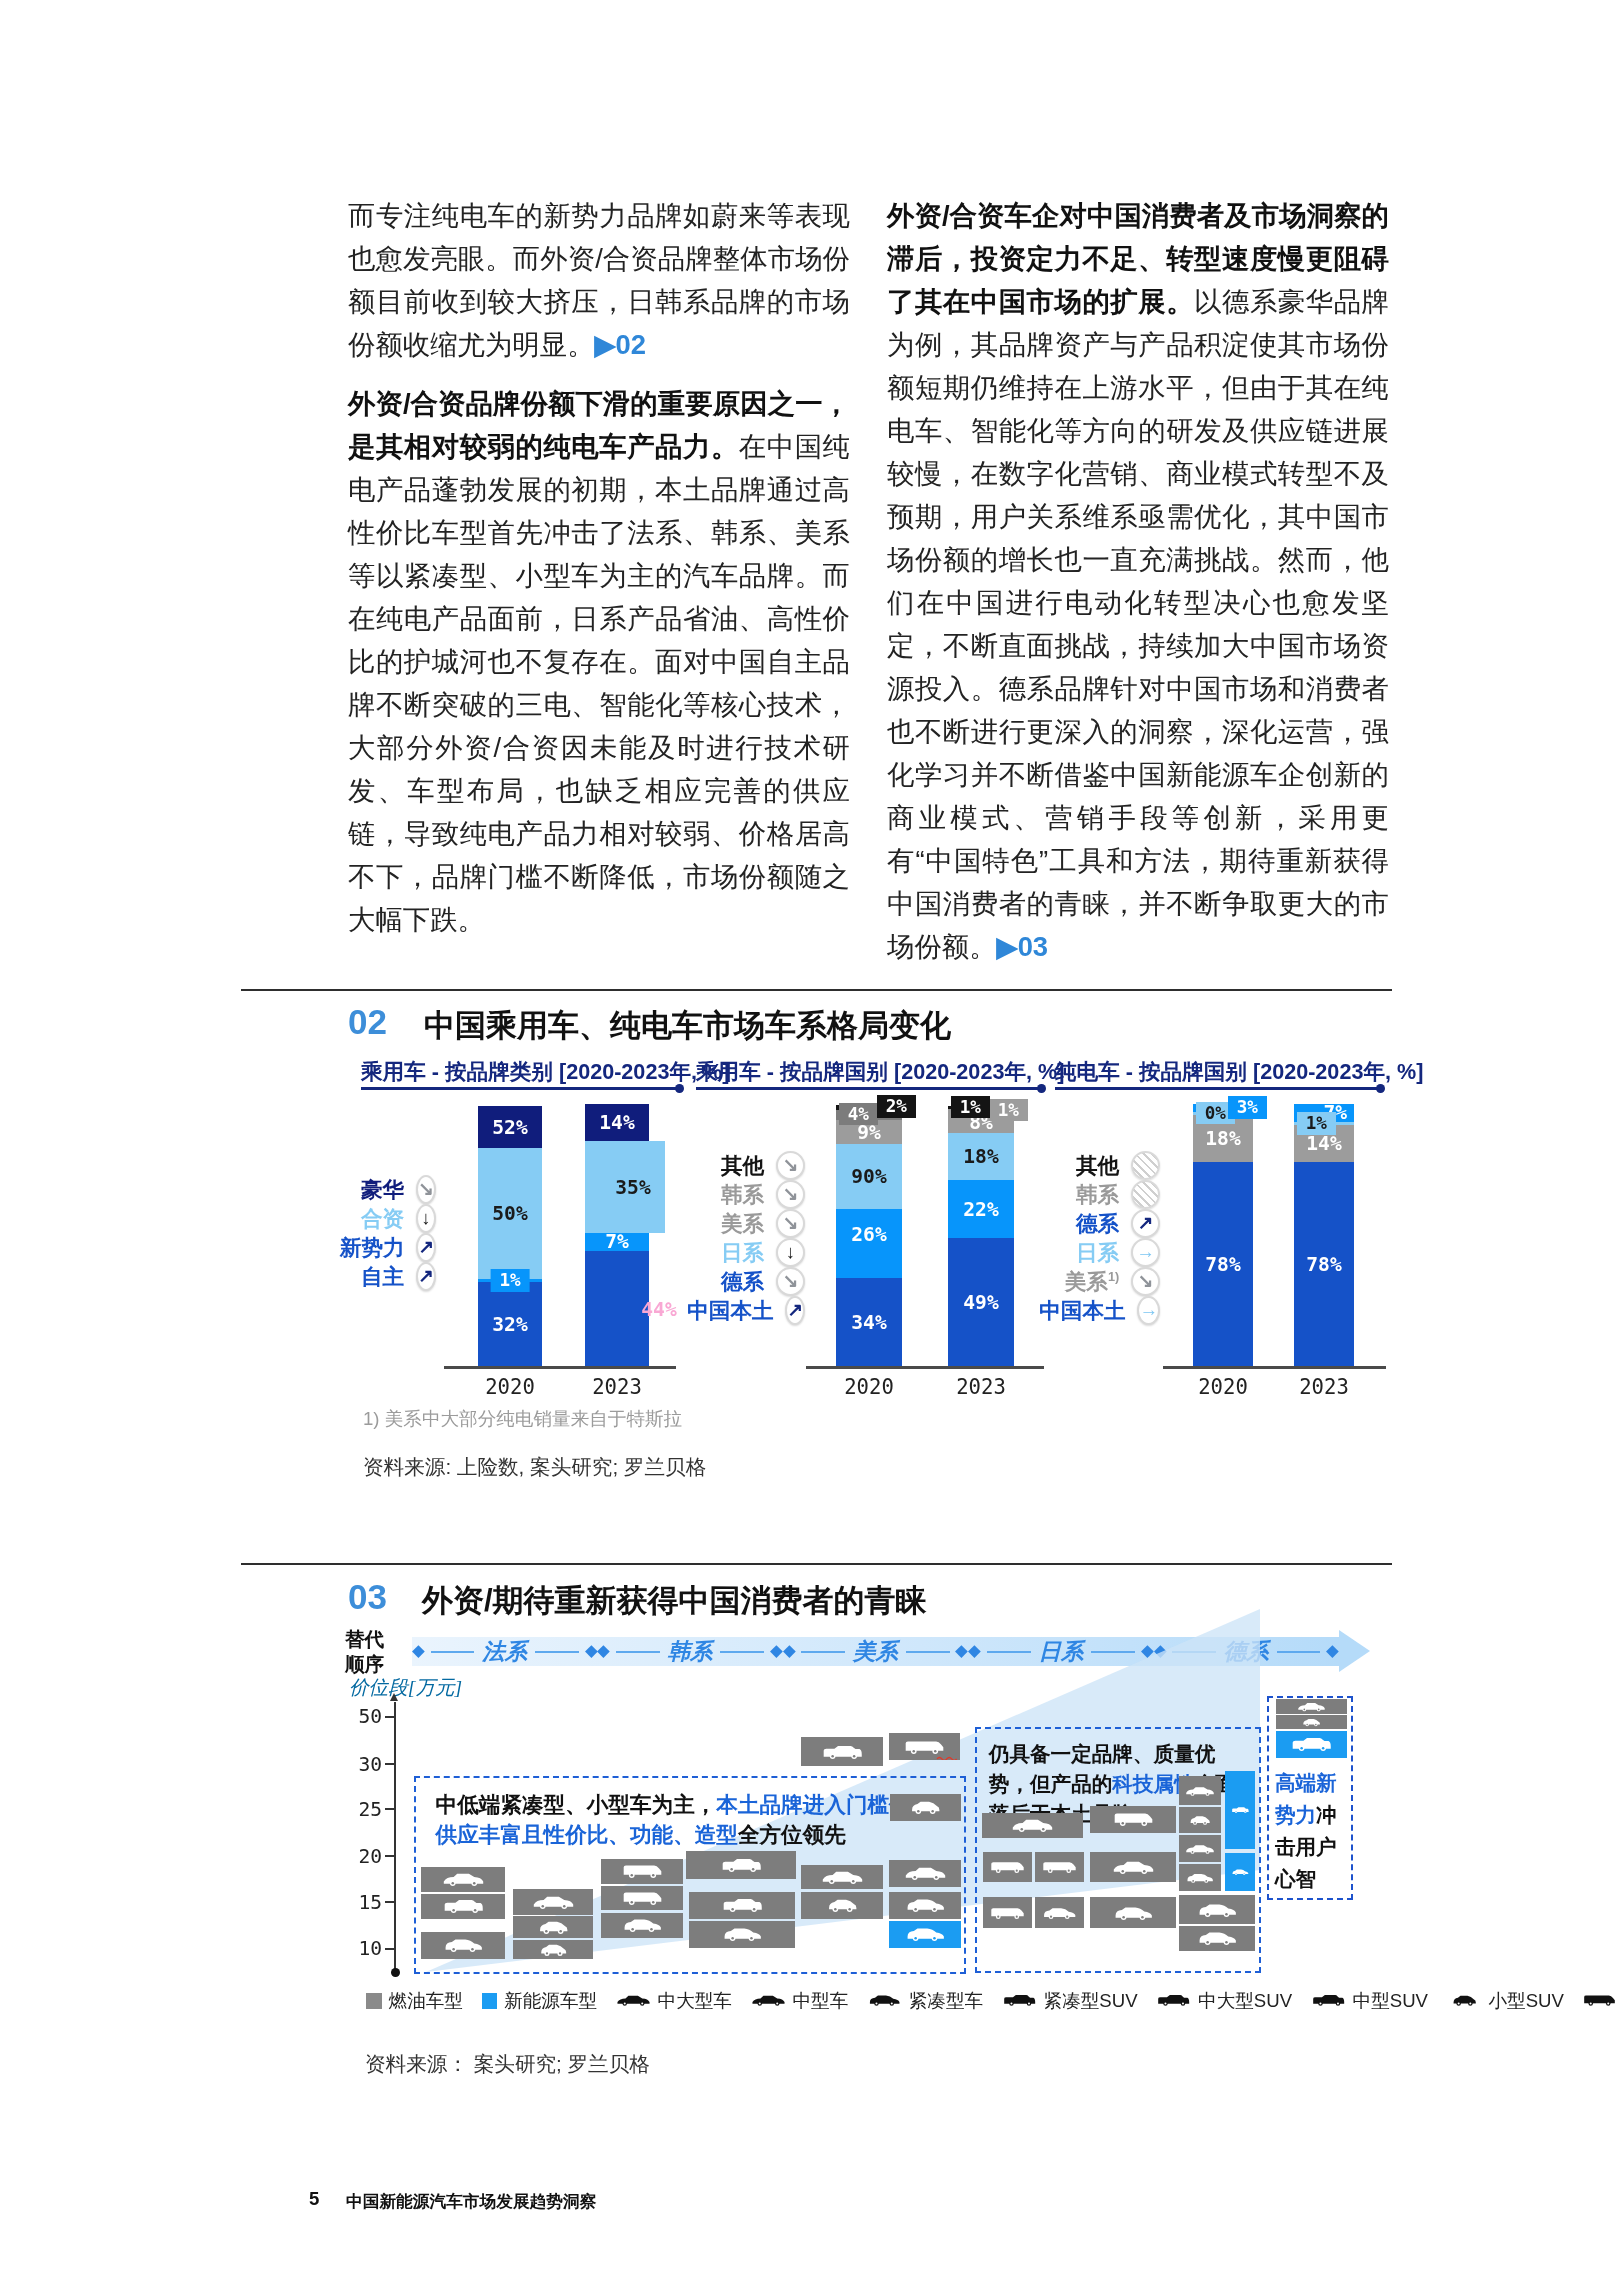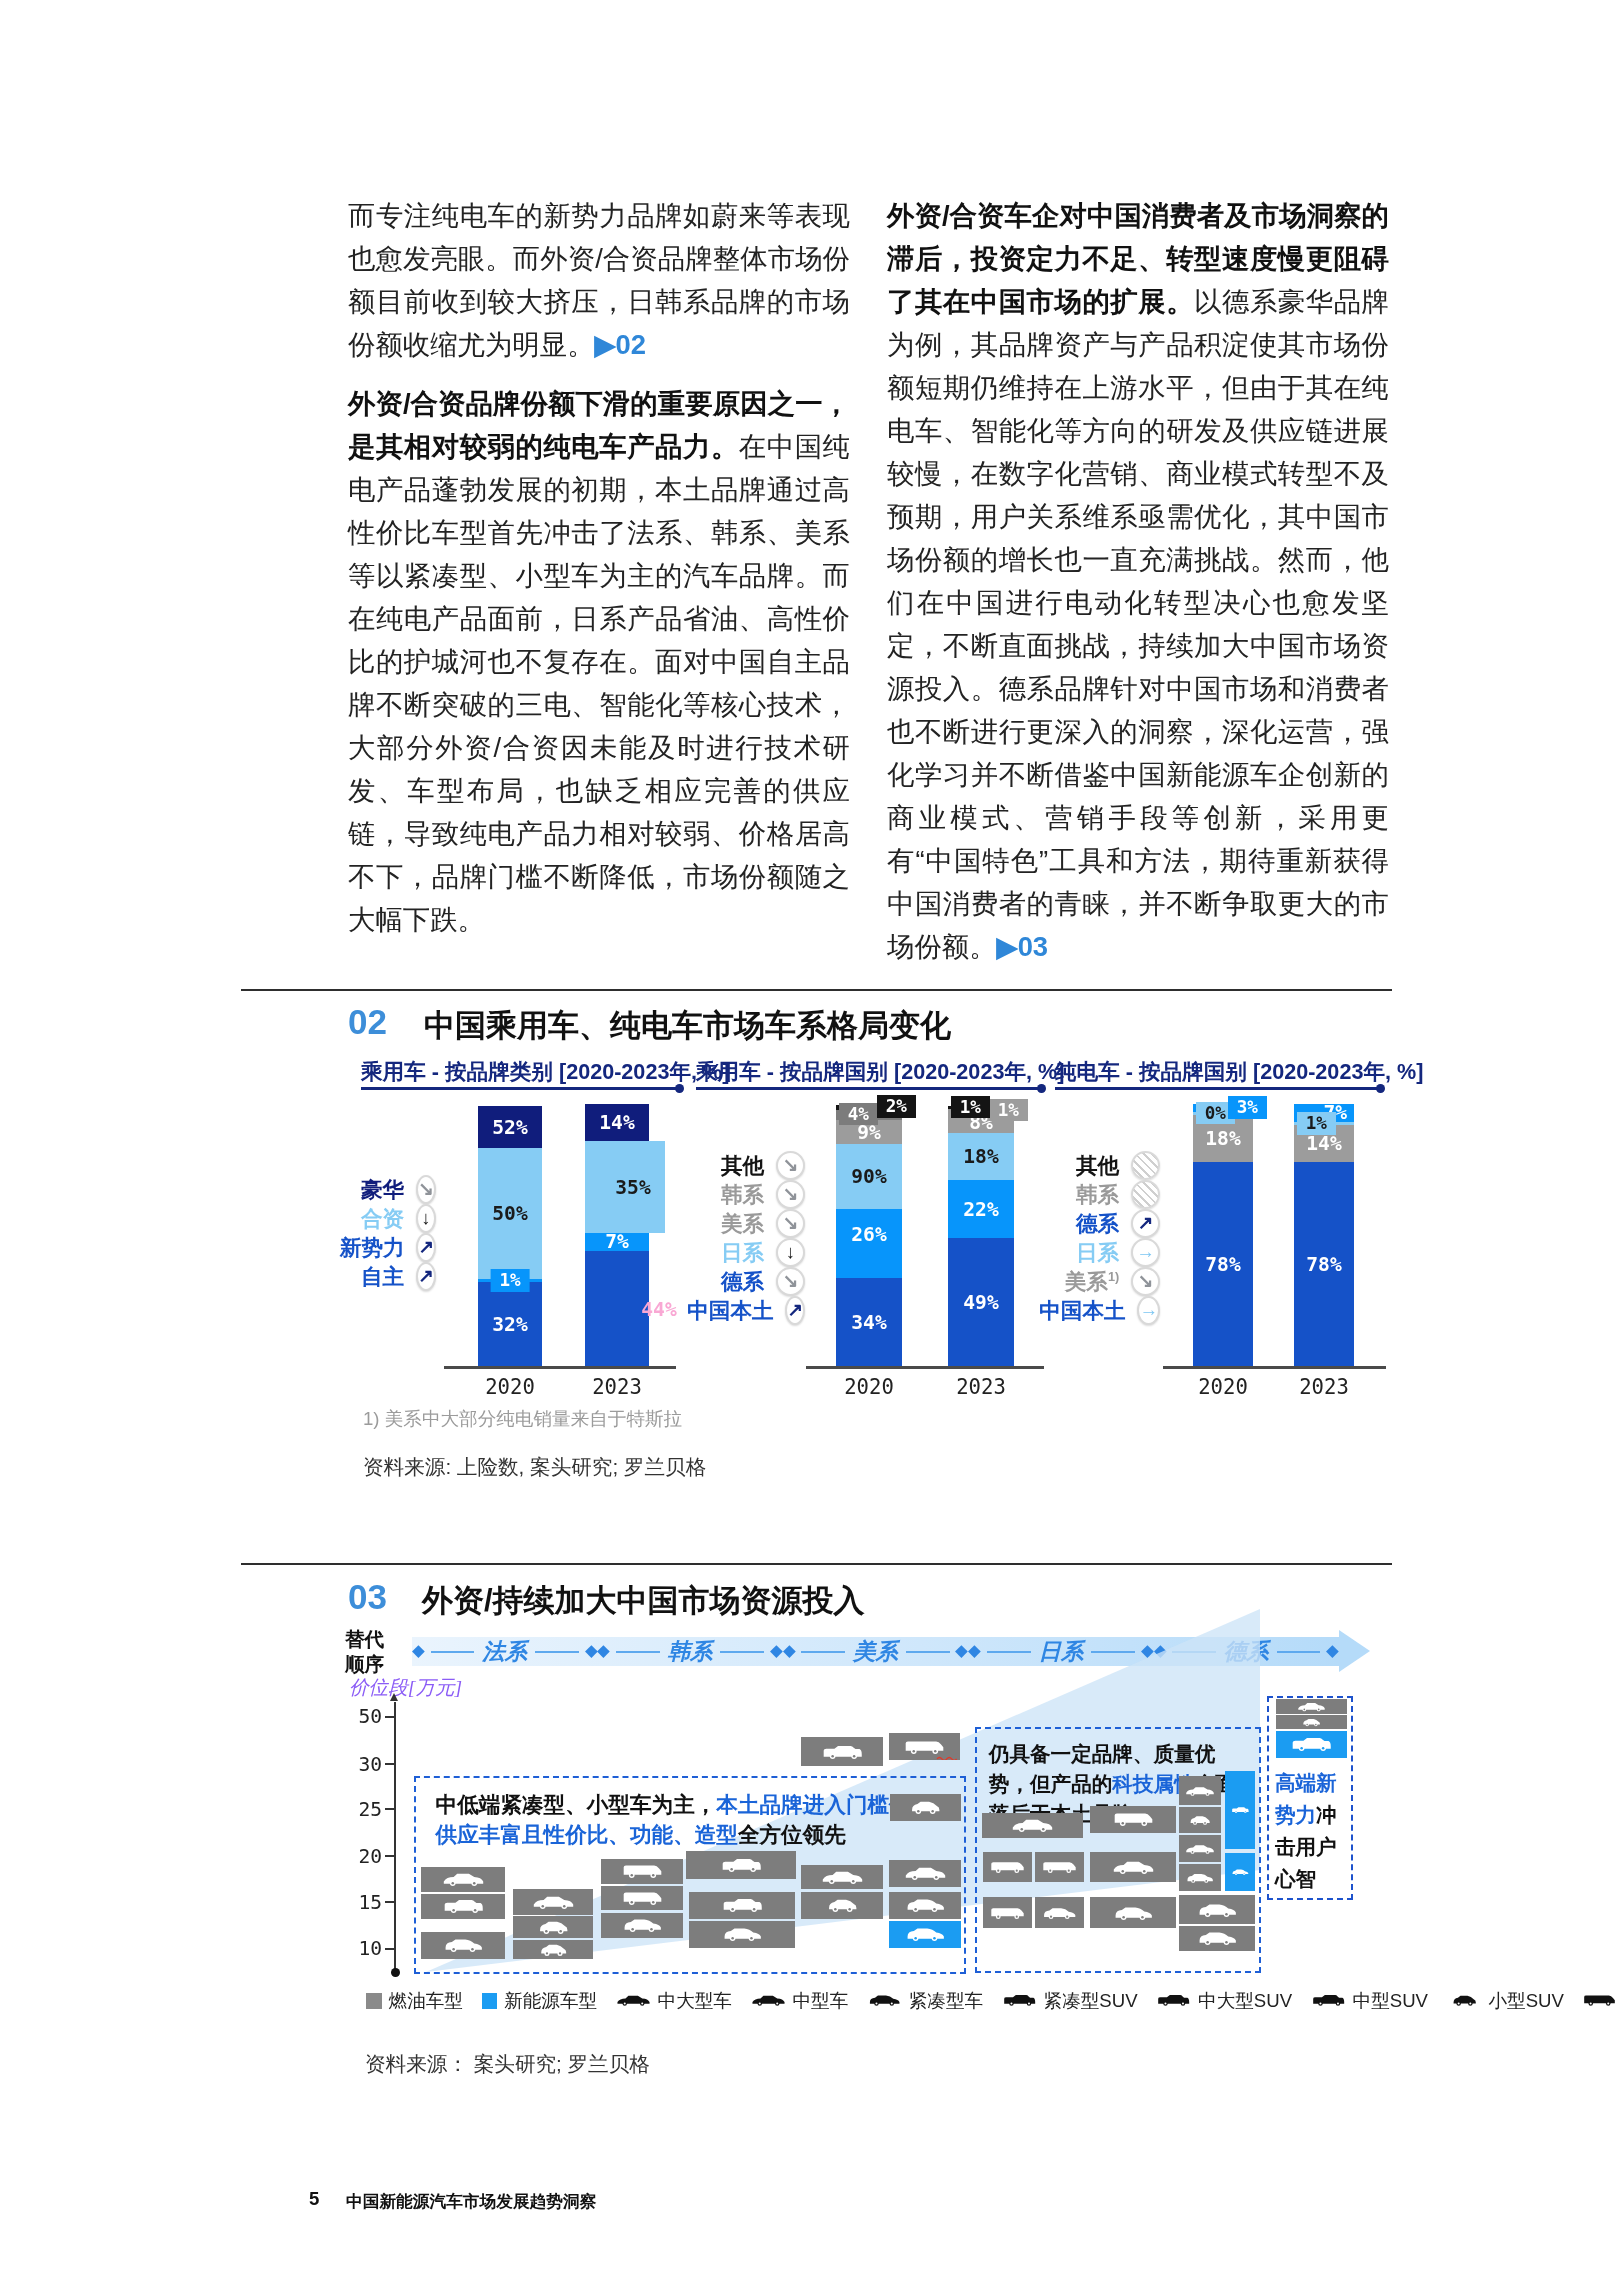--- a/index.html
+++ b/index.html
@@ -37,21 +37,21 @@
   .tag{position:absolute;height:22.5px;line-height:22.5px;min-width:31px;text-align:center;
        font-family:"DejaVu Sans Mono",monospace;font-size:17.6px;font-weight:bold;padding:0 3.9px;z-index:6;}
   .tag.tl{left:2.9px;} .tag.tr{right:-13.7px;} .tag.tm{left:50%;transform:translateX(-50%);}
   .axis{position:absolute;height:2.9px;background:#4a4a4a;}
   .year{position:absolute;text-align:center;font-family:"DejaVu Sans Mono",monospace;font-size:20.6px;color:#222;}
   
   .footnote{position:absolute;font-size:18.6px;color:#9b9b9b;}
   .source{position:absolute;font-size:20.6px;color:#333;}
   
   .order-label{position:absolute;font-size:19.6px;font-weight:bold;color:#111;white-space:pre-line;line-height:24.5px;}
-  .axis-label{position:absolute;font-size:19.6px;font-style:italic;color:#8b5cf6;font-family:"Liberation Serif",serif;}
+  .axis-label{position:absolute;font-size:19.6px;font-style:italic;color:#0369a1;font-family:"Liberation Serif",serif;}
   .strip{position:absolute;display:flex;align-items:center;
          background:linear-gradient(90deg,#eaf4fd 0%,#cfe7fb 55%,#b5dbf9 100%);}
   .t-seg{flex:1;display:flex;align-items:center;justify-content:center;gap:7.8px;padding:0 2px;}
   .t-line{flex:1;height:2px;background:#5ea9ee;}
   .t-label{font-size:22.5px;font-weight:bold;font-style:italic;color:#2f86e3;white-space:nowrap;}
   .t-diamond{width:8.8px;height:8.8px;background:#2f86e3;transform:rotate(45deg);flex:none;}
   .t-arrow{position:absolute;width:0;height:0;border-top:21.6px solid transparent;border-bottom:21.6px solid transparent;border-left:31px solid #b5dbf9;}
   .vaxis{position:absolute;width:2px;background:#333;}
   .vaxis-arrow{position:absolute;width:0;height:0;border-left:4.9px solid transparent;border-right:4.9px solid transparent;border-bottom:8.8px solid #333;}
   .vaxis-dot{position:absolute;width:8.8px;height:8.8px;border-radius:50%;background:#111;}
@@ -270,21 +270,21 @@
         </div>
         <div class="year" style="left: 239px; width: 60px; top: 318px;">2023</div>
         <div class="axis" style="left: 108px; width: 223px; top: 309px;"></div>
       </div>
     </div>
   <div class="footnote" style="left:363px;top:1406px;">1) 美系中大部分纯电销量来自于特斯拉</div>
   <div class="source" style="left:363px;top:1453px;">资料来源: 上险数, 案头研究; 罗兰贝格</div>
 
   <div class="divider" style="top:1563px;"></div>
   <div class="sec-num" style="left:348px;top:1577px;">03</div>
-  <div class="sec-title" style="left:422px;top:1580px;">外资/持续加大中国市场资源投入</div>
+  <div class="sec-title" style="left:422px;top:1580px;">外资/期待重新获得中国消费者的青睐</div>
   <div id="diagram">
       <div class="order-label" style="left: 345px; top: 1627px;">替代
 顺序</div>
       <div class="axis-label" style="left: 349px; top: 1674px;">价位段[万元]</div>
       <div class="strip" style="left: 412px; top: 1637px; width: 927px; height: 29px;">
         <div class="t-seg">
           <span class="t-diamond"></span>
           <span class="t-line"></span>
           <span class="t-label">法系</span>
           <span class="t-line"></span>

